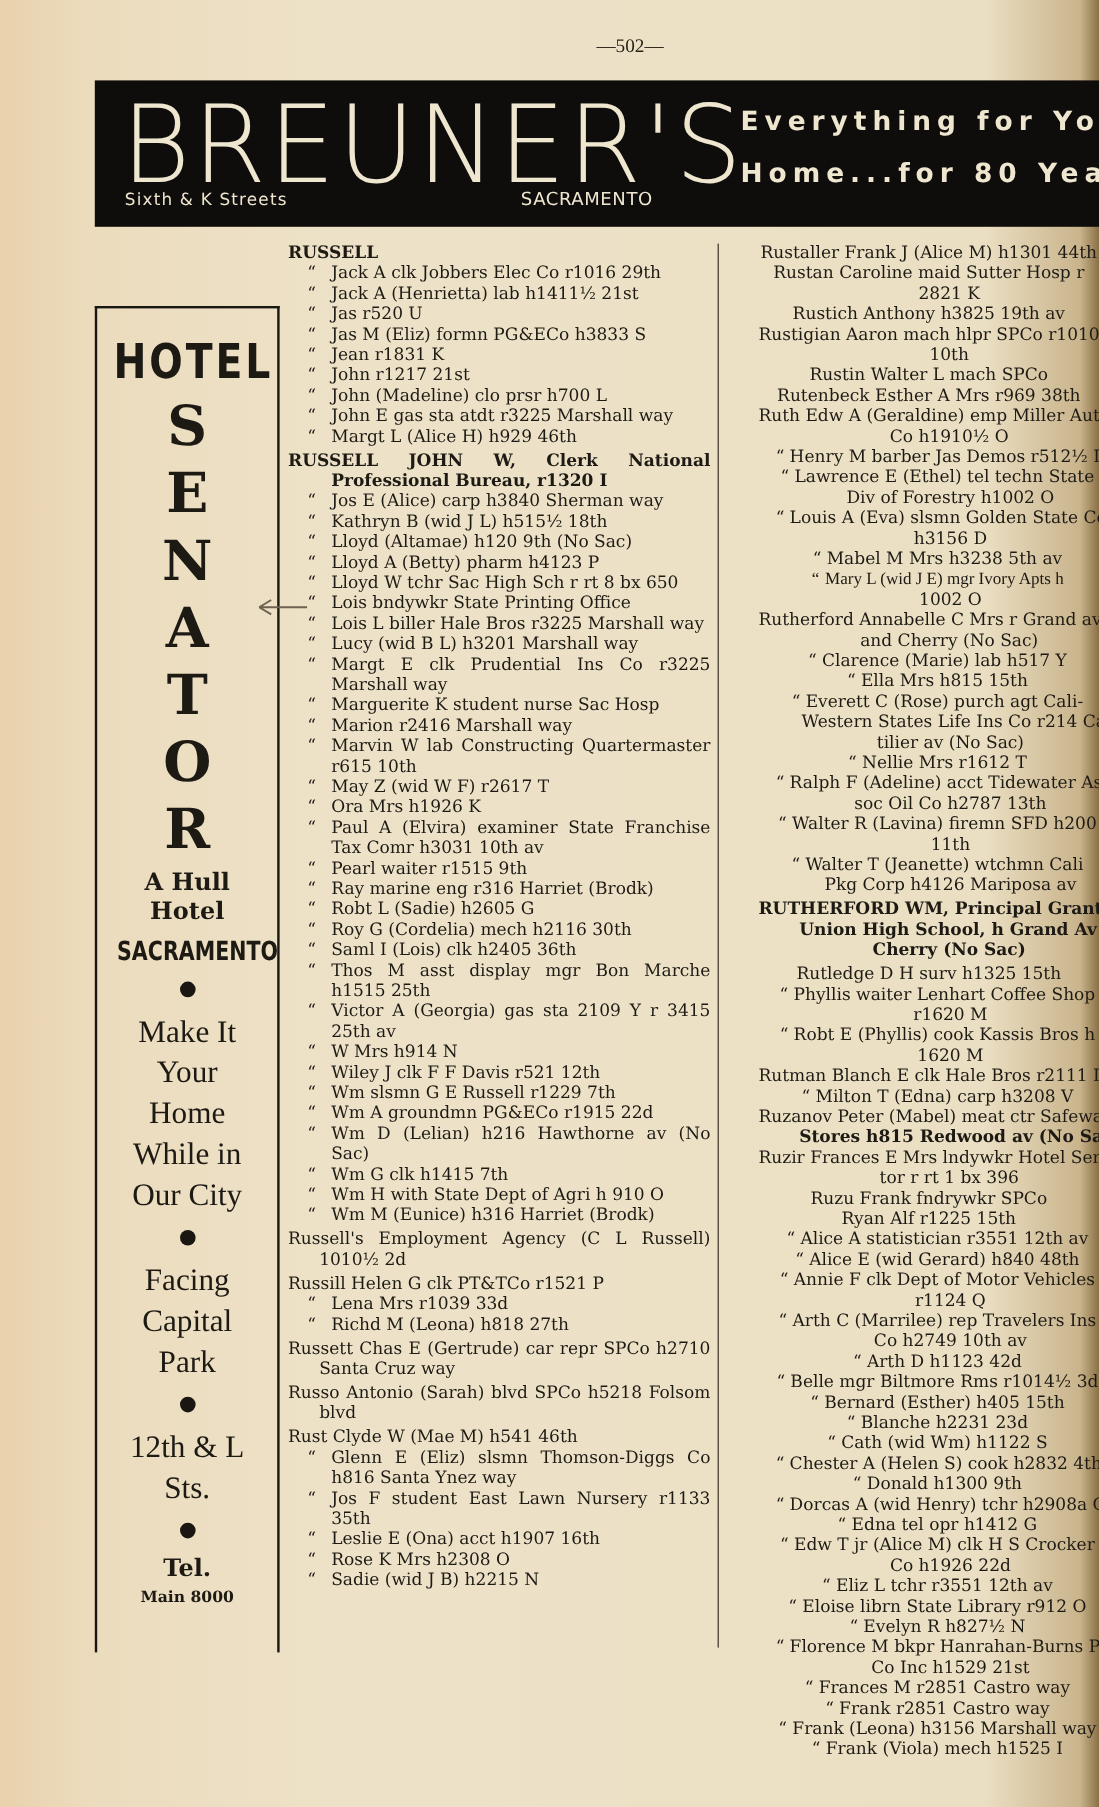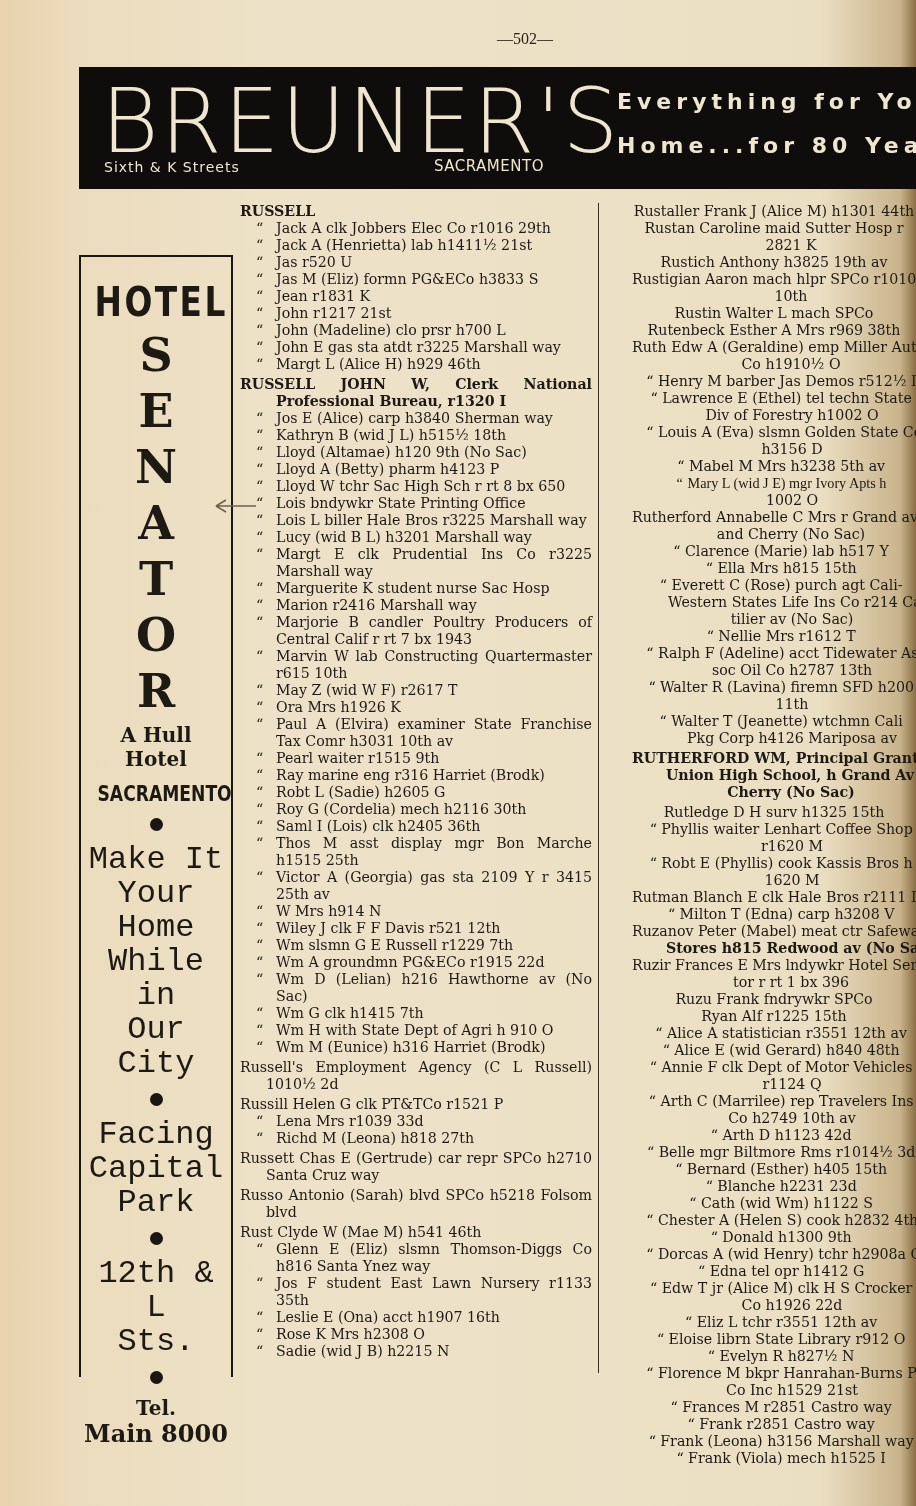--- a/index.html
+++ b/index.html
@@ -57,26 +57,26 @@
       font-family: "DejaVu Serif", serif; font-weight: bold; font-size: 20px; line-height: 24px; margin-top: 4px;
     }
     .hotel-ad .sacramento {
       font-family: "DejaVu Sans", sans-serif; font-weight: bold; font-size: 22px;
       transform: scaleX(0.78); margin-top: 10px; letter-spacing: 0;
     }
     .hotel-ad .dot {
       width: 13px; height: 13px; background: #1a1612; border-radius: 50%; margin: 12px auto;
     }
     .hotel-ad .tagline {
-      font-family: Liberation Mono, monospace; font-size: 32px; line-height: 34px;
+      font-family: Liberation Serif, serif; font-size: 26px; line-height: 34px;
     }
     .hotel-ad .tel {
       font-family: "DejaVu Serif", serif; font-weight: bold; font-size: 20px; line-height: 25px;
     }
-    .hotel-ad .tel .main { font-size: 24px; white-space: nowrap; }
+    .hotel-ad .tel .main { font-size: 13px; white-space: nowrap; }
     .column {
       position: absolute; top: 203px;
       font-family: "DejaVu Serif", serif; font-size: 14.2px; line-height: 17px;
       color: #1d1a14;
     }
     .column.left { left: 240px; width: 352px; }
     .column.right { left: 606px; width: 310px; overflow: hidden; }
     .col-divider {
       position: absolute; left: 598px; top: 203px; width: 1px; height: 1170px; background: #3a3226;
     }
@@ -166,21 +166,20 @@
     <div class="entry sub"><span class="ditto">“</span><span>Kathryn B (wid J L) h515½ 18th</span></div>
     <div class="entry sub"><span class="ditto">“</span><span>Lloyd (Altamae) h120 9th (No Sac)</span></div>
     <div class="entry sub"><span class="ditto">“</span><span>Lloyd A (Betty) pharm h4123 P</span></div>
     <div class="entry sub"><span class="ditto">“</span><span>Lloyd W tchr Sac High Sch r rt 8 bx 650</span></div>
     <div class="entry sub"><span class="ditto">“</span><span>Lois bndywkr State Printing Office</span></div>
     <div class="entry sub"><span class="ditto">“</span><span>Lois L biller Hale Bros r3225 Marshall way</span></div>
     <div class="entry sub"><span class="ditto">“</span><span>Lucy (wid B L) h3201 Marshall way</span></div>
     <div class="entry sub"><span class="ditto">“</span><span>Margt E clk Prudential Ins Co r3225 Marshall way</span></div>
     <div class="entry sub"><span class="ditto">“</span><span>Marguerite K student nurse Sac Hosp</span></div>
     <div class="entry sub"><span class="ditto">“</span><span>Marion r2416 Marshall way</span></div>
-    <div class="entry sub"><span class="ditto">“</span><span>Marjorie B candler Poultry Producers of Central Calif r rt 7 bx 1943</span></div>
     <div class="entry sub"><span class="ditto">“</span><span>Marvin W lab Constructing Quartermaster r615 10th</span></div>
     <div class="entry sub"><span class="ditto">“</span><span>May Z (wid W F) r2617 T</span></div>
     <div class="entry sub"><span class="ditto">“</span><span>Ora Mrs h1926 K</span></div>
     <div class="entry sub"><span class="ditto">“</span><span>Paul A (Elvira) examiner State Franchise Tax Comr h3031 10th av</span></div>
     <div class="entry sub"><span class="ditto">“</span><span>Pearl waiter r1515 9th</span></div>
     <div class="entry sub"><span class="ditto">“</span><span>Ray marine eng r316 Harriet (Brodk)</span></div>
     <div class="entry sub"><span class="ditto">“</span><span>Robt L (Sadie) h2605 G</span></div>
     <div class="entry sub"><span class="ditto">“</span><span>Roy G (Cordelia) mech h2116 30th</span></div>
     <div class="entry sub"><span class="ditto">“</span><span>Saml I (Lois) clk h2405 36th</span></div>
     <div class="entry sub"><span class="ditto">“</span><span>Thos M asst display mgr Bon Marche h1515 25th</span></div>

